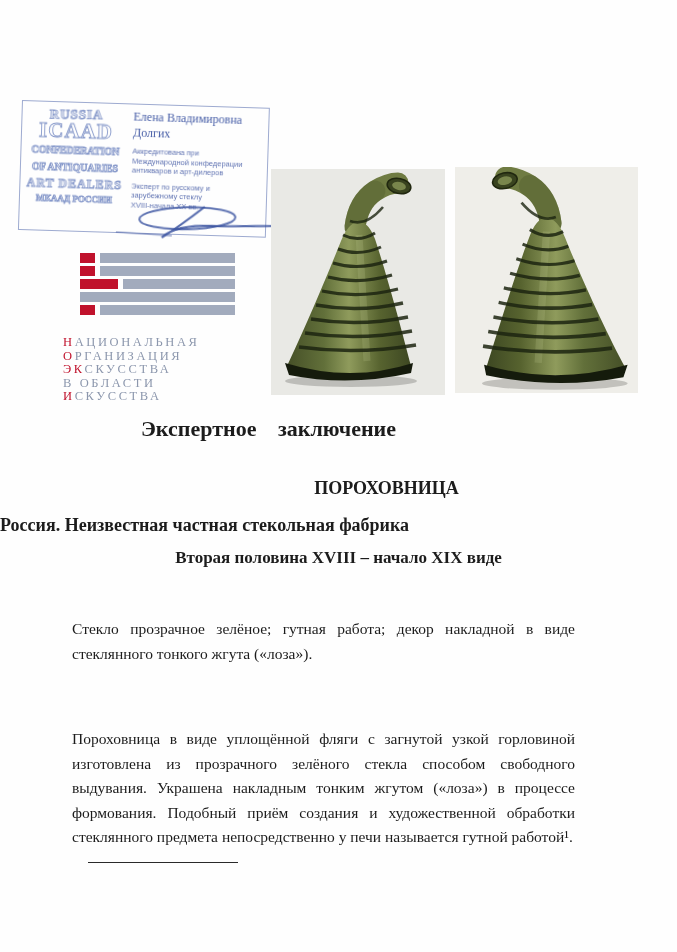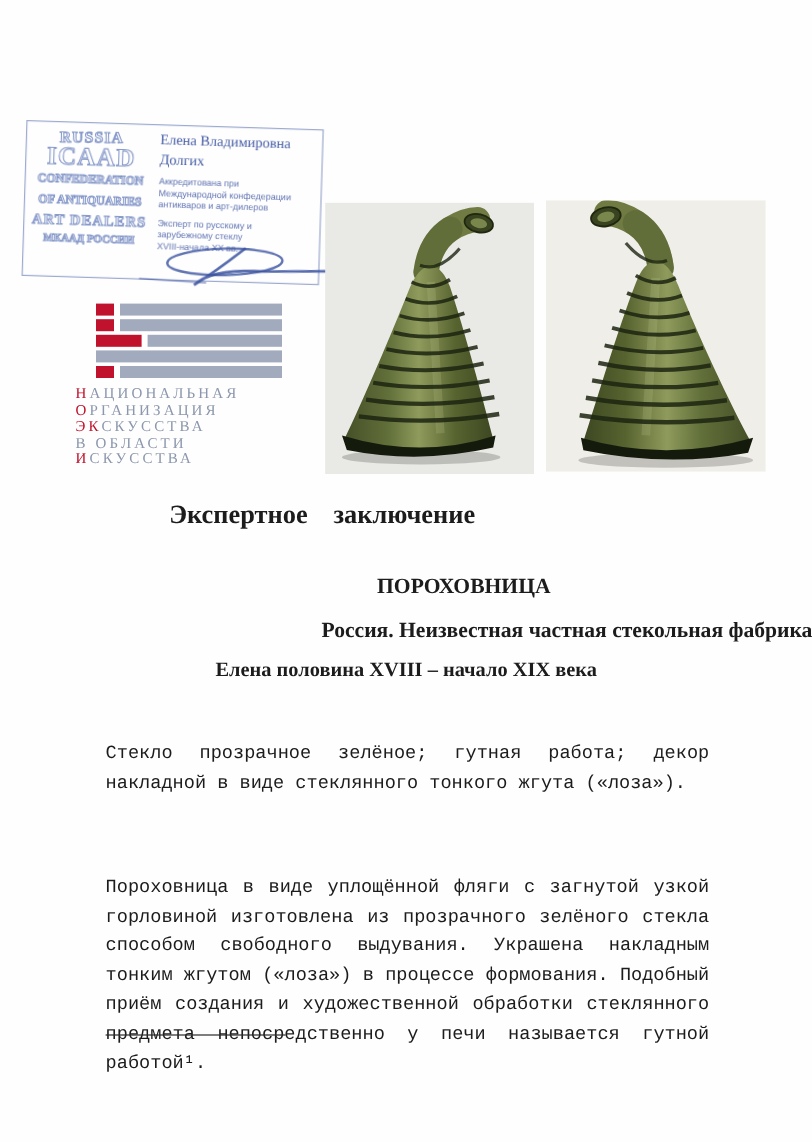--- a/index.html
+++ b/index.html
@@ -38,39 +38,39 @@
   }
   .stamp-name{font-size:12px;line-height:16px;color:#455ca6;}
   .stamp-small{font-size:7.5px;line-height:9.5px;margin-top:6px;
     font-family:"Liberation Sans",sans-serif;color:rgba(69,92,166,.85);}
   .signature{position:absolute;left:-18px;top:88px;width:170px;height:44px;}
   
   .logo{position:absolute;left:63px;top:253px;width:175px;}
   .logo-bars{position:relative;height:63px;}
   .bar-row{position:absolute;height:10px;}
   .seg{position:absolute;top:0;height:10px;}
-  .logo-text{margin-top:6px;font-family:"Liberation Serif",serif;
+  .logo-text{margin-top:20px;font-family:"Liberation Serif",serif;
     font-size:12.5px;line-height:13.5px;letter-spacing:2.6px;color:#8c97ad;
     white-space:nowrap;}
   .logo-text .cap{color:#c0122c;}
   
   .photo{position:absolute;top:169px;}
   .photo-1{left:271px;width:174px;height:226px;background:#e9e9e5;}
   .photo-2{left:455px;top:167px;width:183px;height:226px;background:#efeee9;}
   
   .doc-title{position:absolute;top:416px;left:0;width:537px;text-align:center;
     font-size:22px;font-weight:bold;word-spacing:16px;}
   .h-object{position:absolute;top:478px;left:0;width:677px;text-align:center;
     font-size:18px;font-weight:bold;margin-left:48px;}
-  .h-attr{position:absolute;top:515px;left:0;width:677px;text-align:right;
+  .h-attr{position:absolute;top:515px;left:0;width:677px;text-align:left;
     font-size:18px;font-weight:bold;}
   .h-date{position:absolute;top:548px;left:0;width:677px;text-align:center;
     font-size:17px;font-weight:bold;}
-  .para{position:absolute;left:88px;width:503px;text-align:justify;
-    font-size:15.5px;font-family:Liberation Mono, monospace;}
+  .para{position:absolute;left:72px;width:503px;text-align:justify;
+    font-size:15.5px;}
   .p-desc{top:616px;line-height:25px;}
   .p-dims{top:674px;text-align:left;}
   .p-body{top:727px;line-height:24.5px;}
   .footnote-rule{position:absolute;left:88px;top:862px;width:150px;height:0;
     border-top:1.8px solid #2a2a2a;}
   .footnote{position:absolute;left:88px;top:870px;width:503px;
     font-size:12.5px;line-height:19px;text-align:justify;}
 </style>
 </head>
 <body>
@@ -205,20 +205,20 @@
         <path d="M 25,178 Q 86,186 149,176" fill="none" stroke="#1c2410" stroke-width="3.6" opacity=".85"></path>
         <path d="M 79,52 Q 95,58 112,38" fill="none" stroke="#1c2410" stroke-width="2.6" opacity=".8"></path>
         <path d="M 10,194 Q 80,214 148,194 L 146,204 Q 78,218 14,206 Z" fill="#151b0c"></path>
       </g>
     </svg>
   </div>
 
   <div class="doc-title">Экспертное заключение</div>
   <div class="h-object">ПОРОХОВНИЦА</div>
   <div class="h-attr">Россия. Неизвестная частная стекольная фабрика</div>
-  <div class="h-date">Елена половина XVIII – начало XIX века</div>
+  <div class="h-date">Вторая половина XVIII – начало XIX виде</div>
 
   <div class="para p-desc">Стекло прозрачное зелёное; гутная работа; декор накладной в виде стеклянного тонкого жгута («лоза»).</div>
   <div class="para p-body">Пороховница в виде уплощённой фляги с загнутой узкой горловиной изготовлена из прозрачного зелёного стекла способом свободного выдувания. Украшена накладным тонким жгутом («лоза») в процессе формования. Подобный приём создания и художественной обработки стеклянного предмета непосредственно у печи называется гутной работой¹.</div>
 
   <div class="footnote-rule"></div>
 
 </div>
 
 </body></html>

